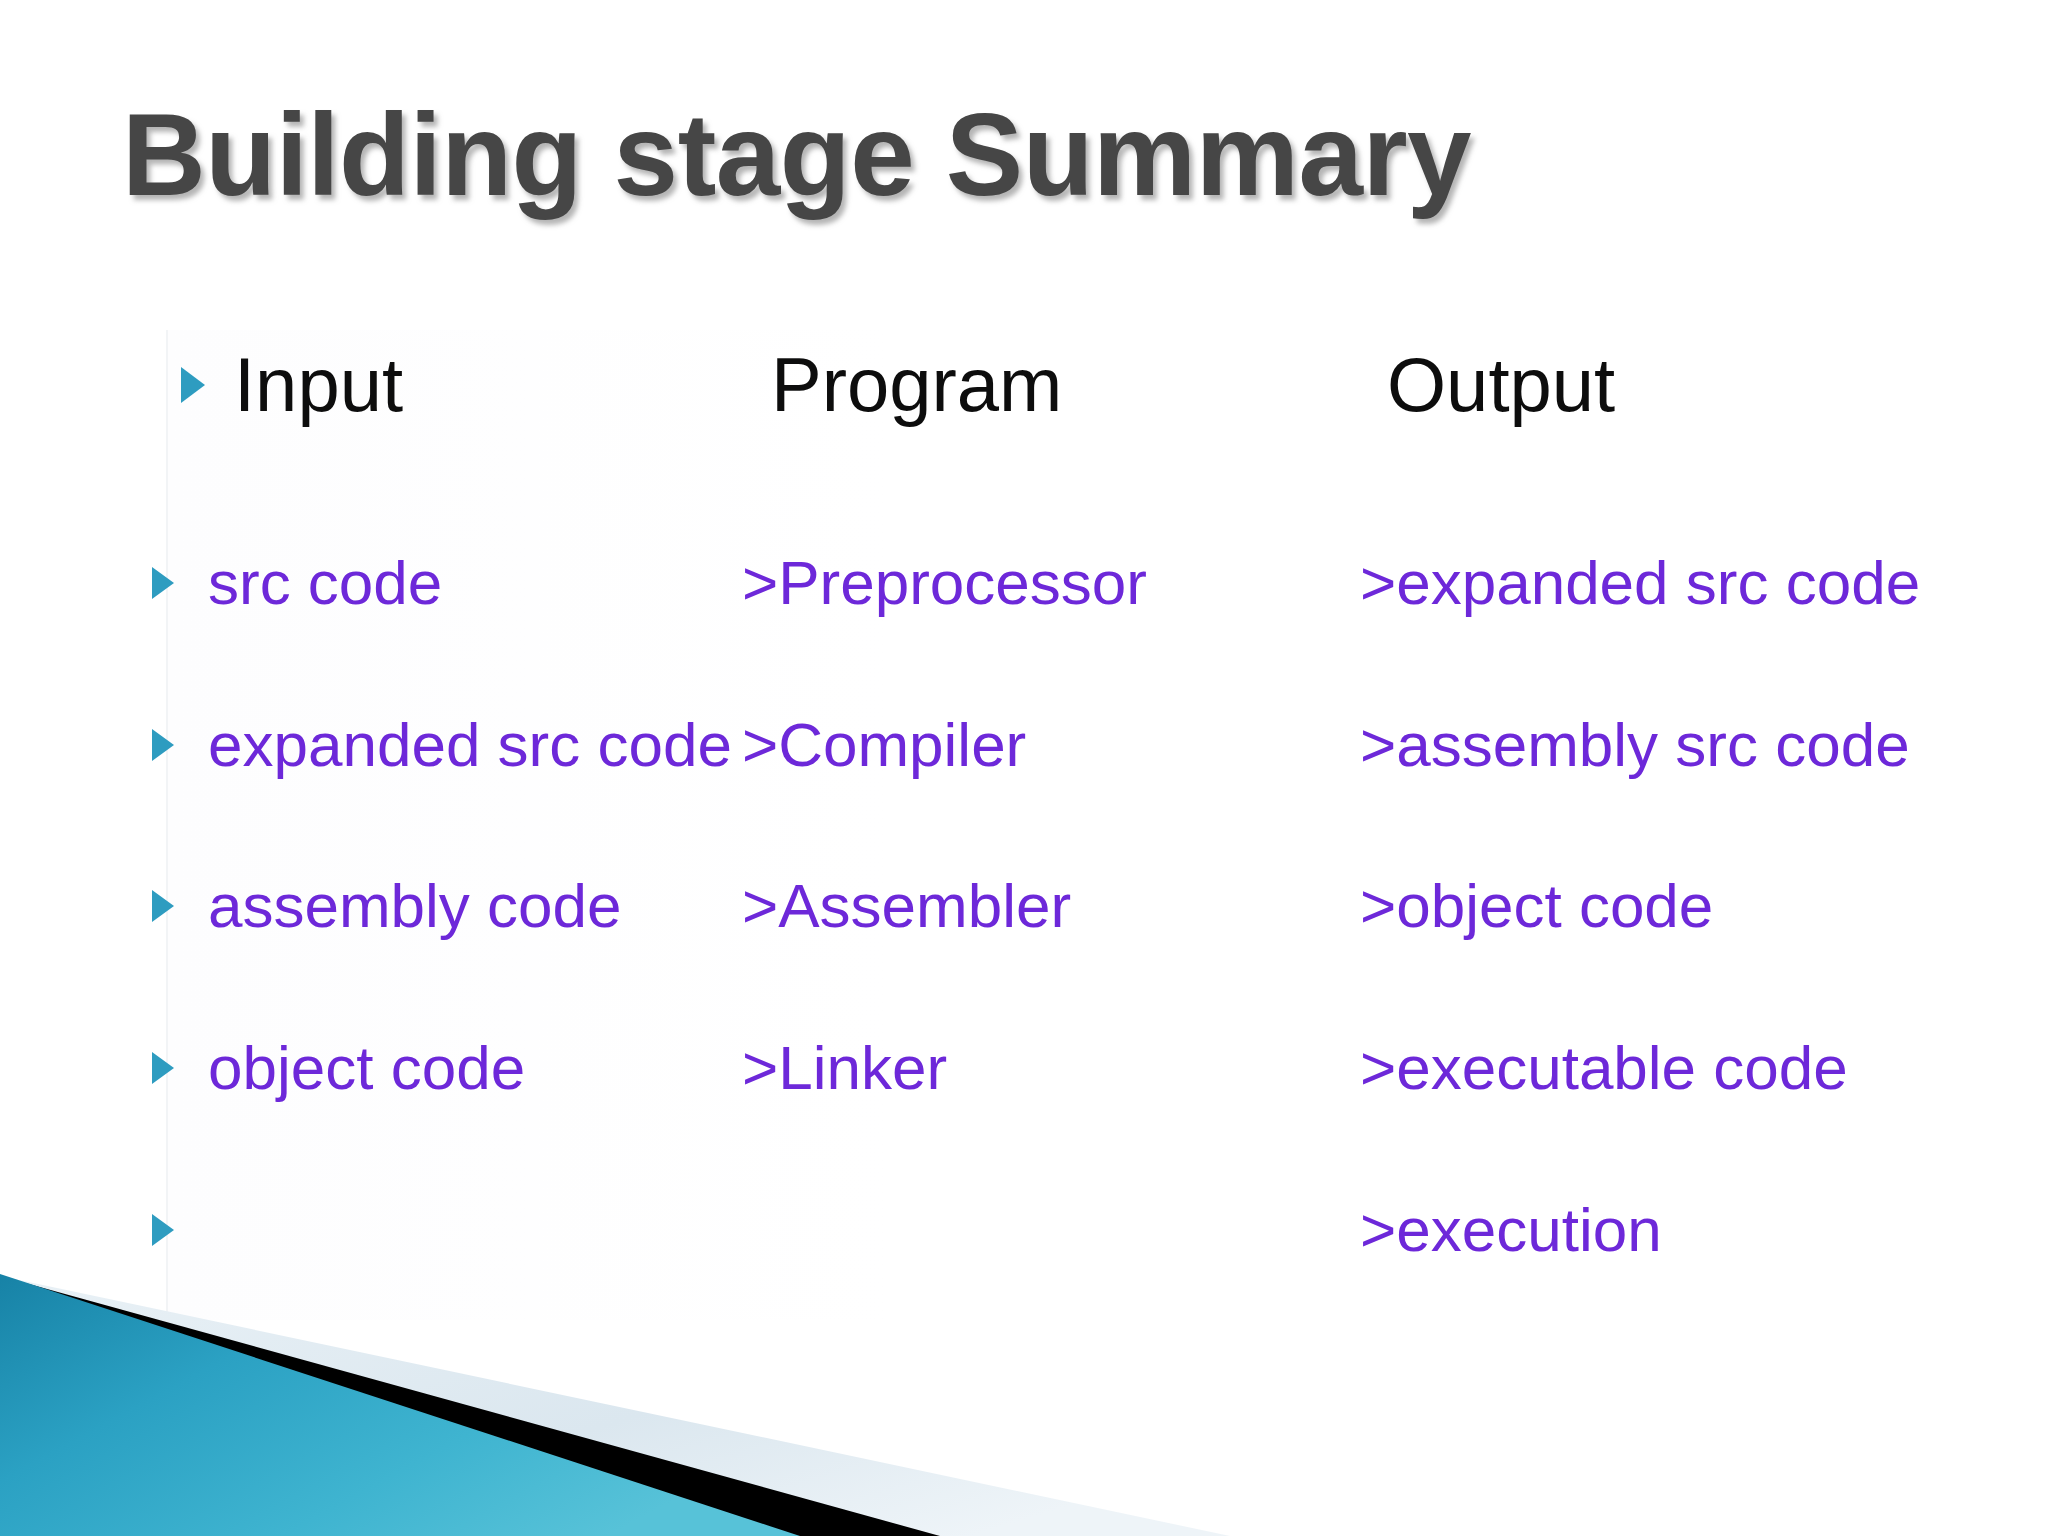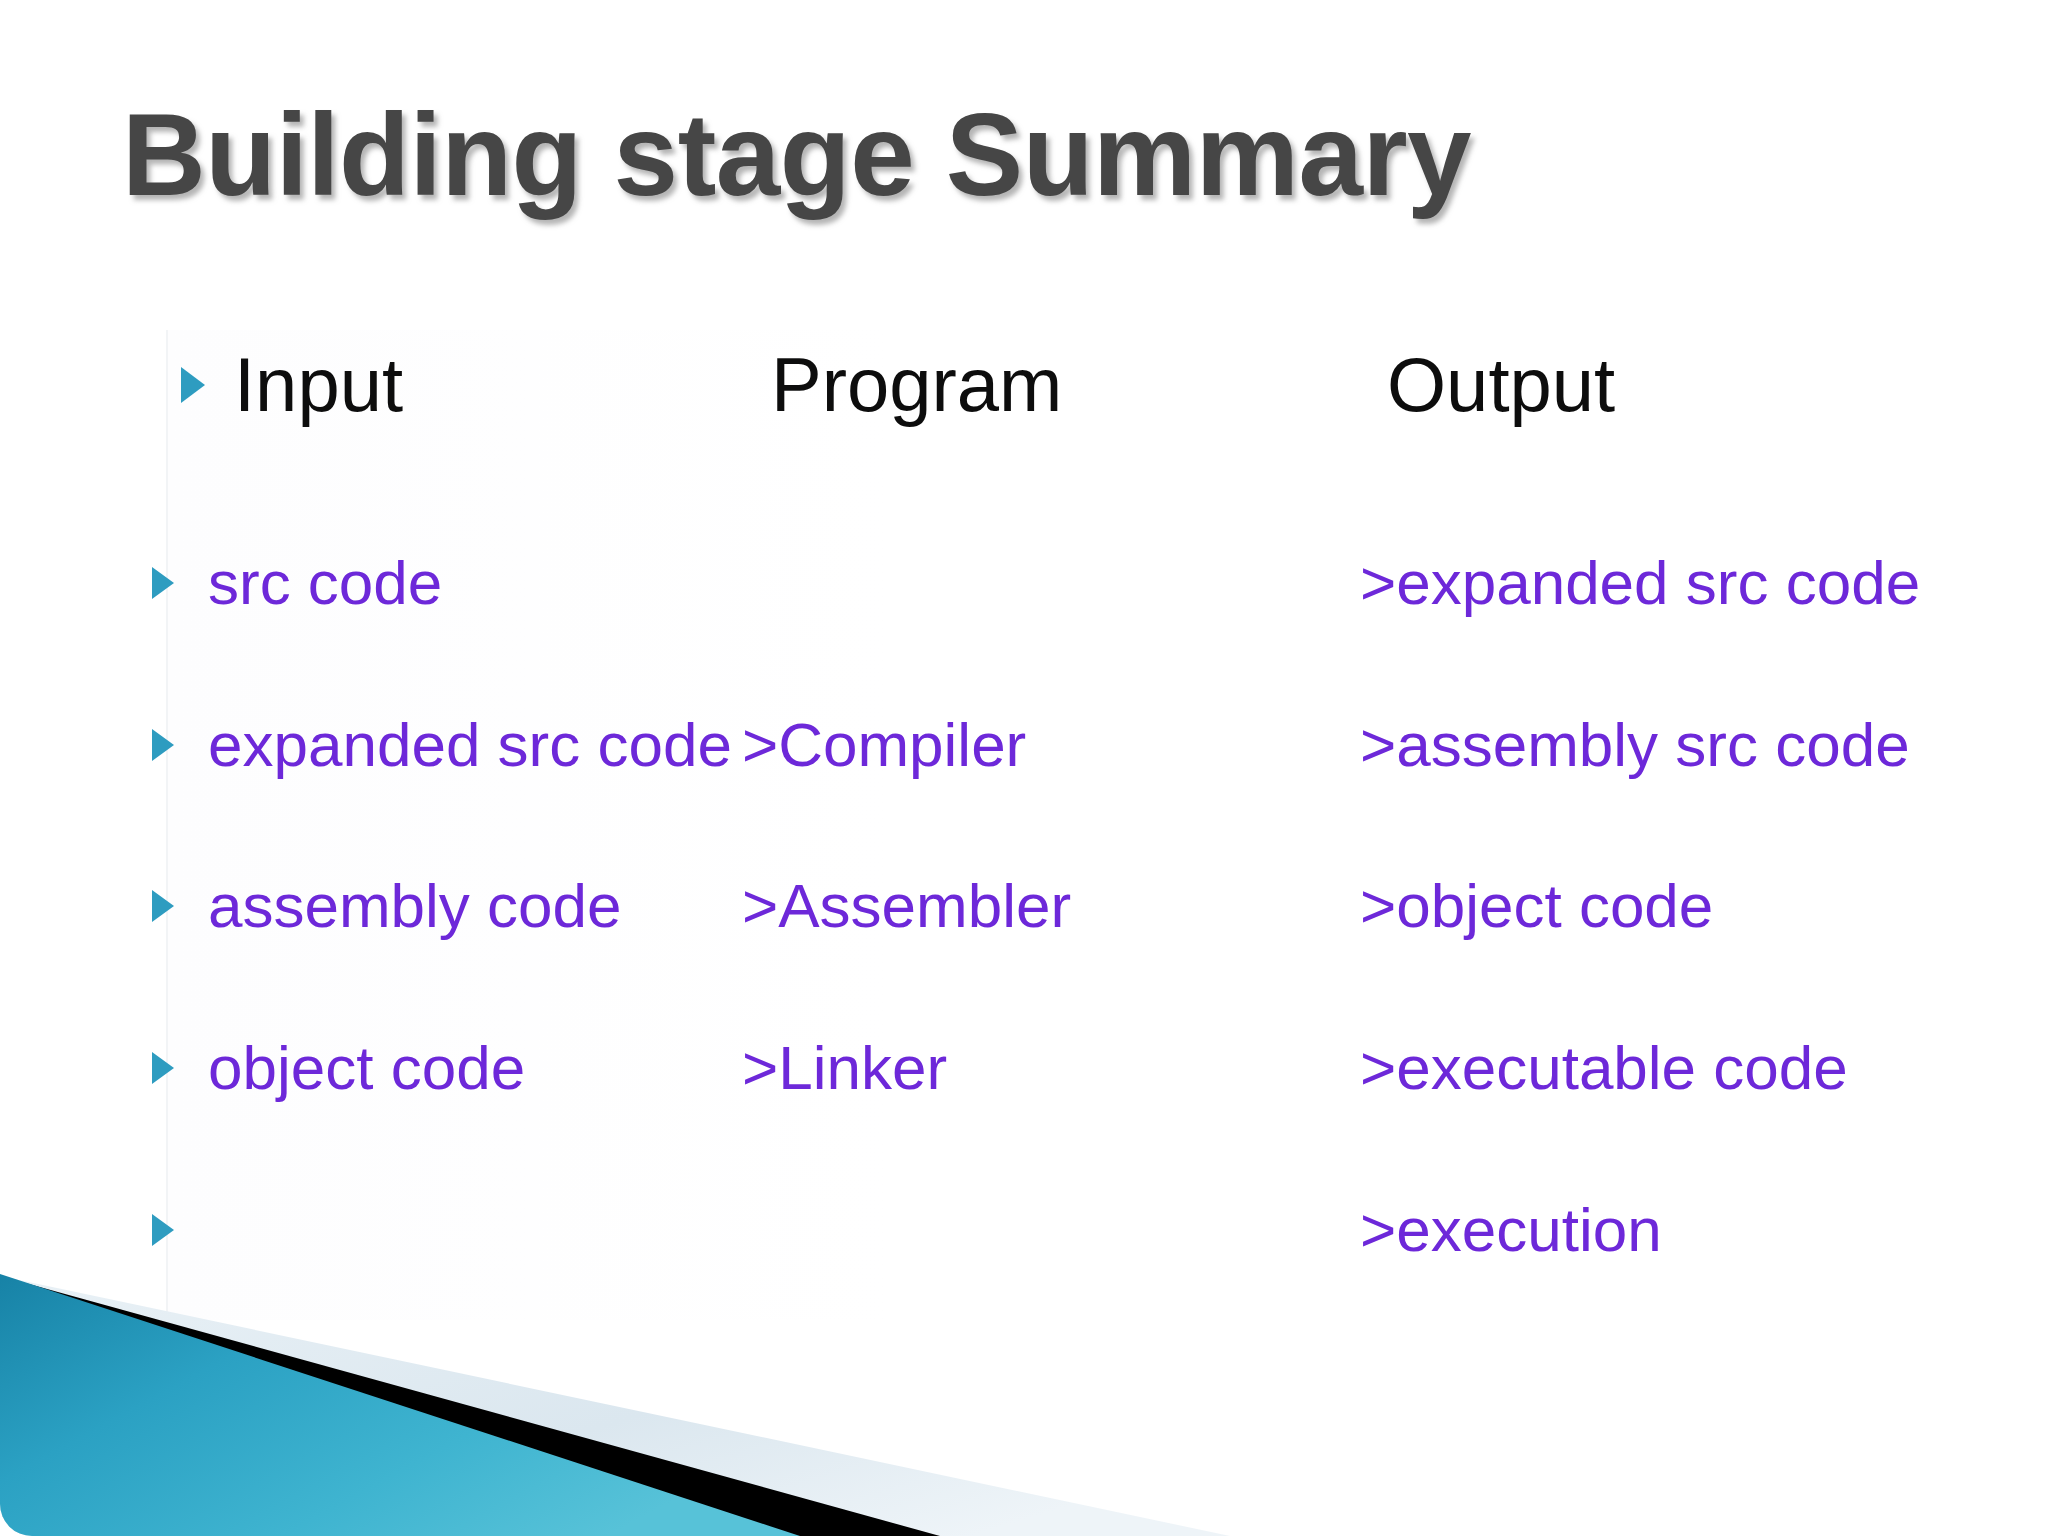--- a/index.html
+++ b/index.html
@@ -11,21 +11,20 @@
   body {
     font-family: "Liberation Sans", "DejaVu Sans", sans-serif;
   }
 
   .slide {
     position: relative;
     width: 2048px;
     height: 1536px;
     background: #ffffff;
     overflow: hidden;
-    border-radius: 32px;
   }
 
   
   .slide-title {
     position: absolute;
     left: 122px;
     top: 92px;
     font-size: 116px;
     font-weight: bold;
     letter-spacing: -0.5px;
@@ -131,20 +130,21 @@
     <div class="row row-head" style="top:330px;">
       <span class="bullet bullet-slot"></span>
       <span class="cell col-input">Input</span>
       <span class="cell col-program">Program</span>
       <span class="cell col-output">Output</span>
     </div>
 
     <div class="row row-body" style="top:535px;">
       <span class="bullet bullet-slot"></span>
       <span class="cell col-input">src code</span>
+      <span class="cell col-program">&gt;Preprocessor</span>
       <span class="cell col-output">&gt;expanded src code</span>
     </div>
 
     <div class="row row-body" style="top:697px;">
       <span class="bullet bullet-slot"></span>
       <span class="cell col-input">expanded src code</span>
       <span class="cell col-program">&gt;Compiler</span>
       <span class="cell col-output">&gt;assembly src code</span>
     </div>
 

